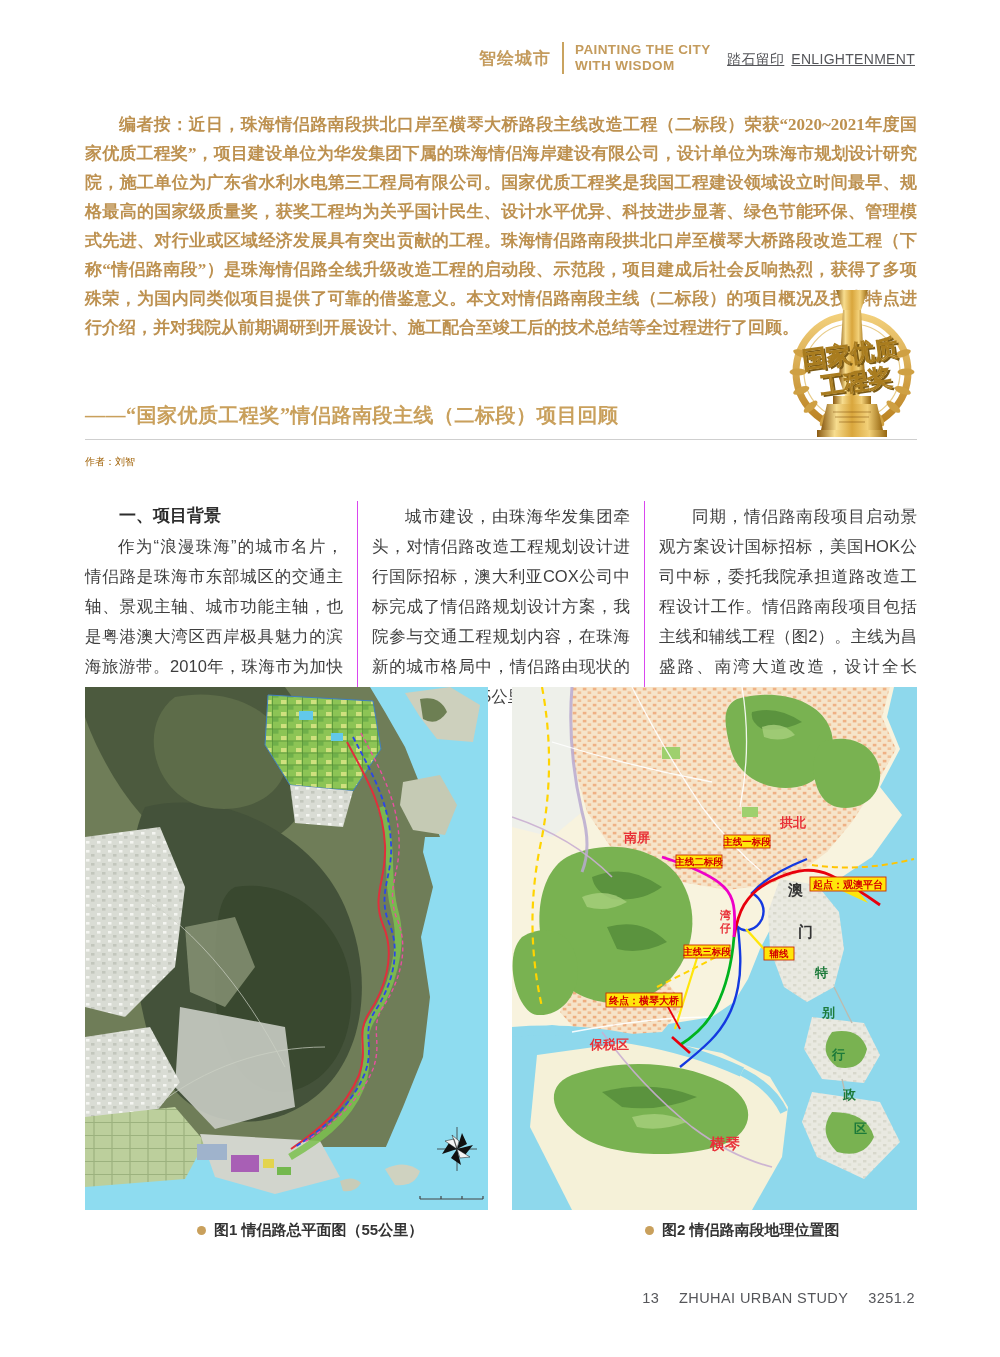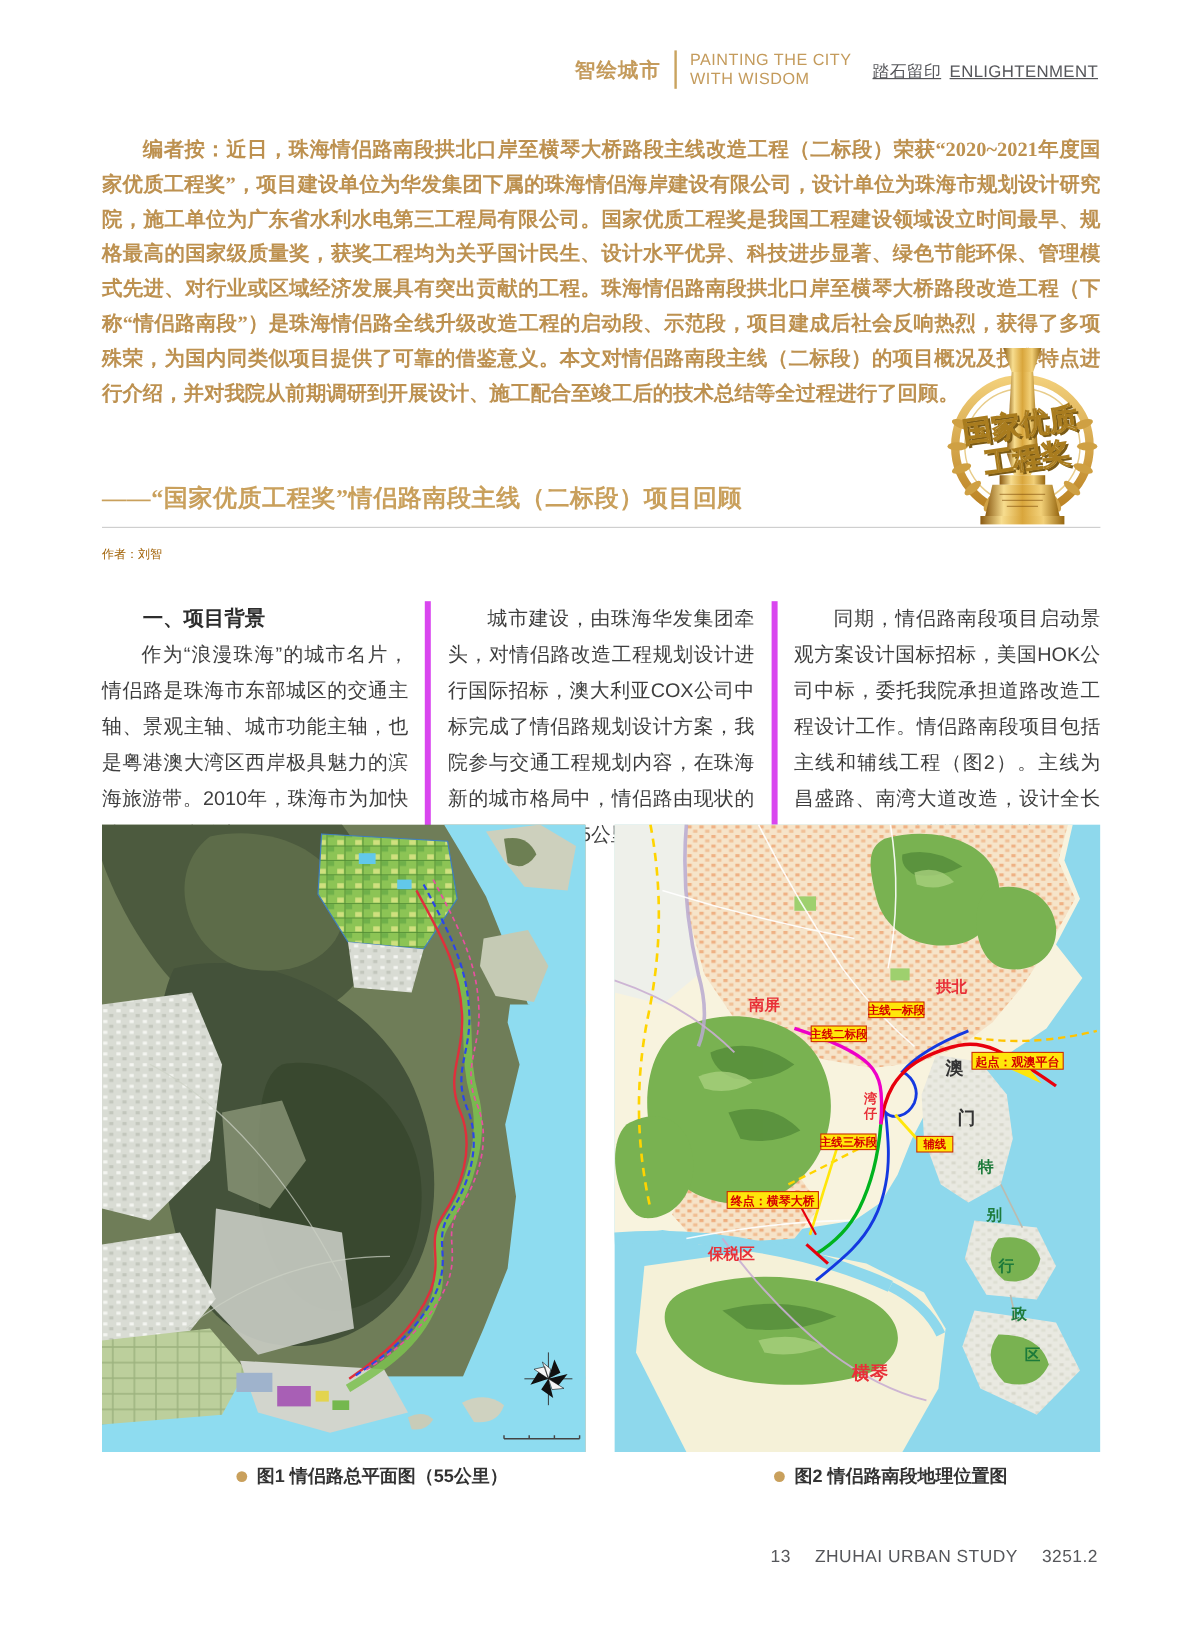--- a/index.html
+++ b/index.html
@@ -3,41 +3,41 @@
 <meta charset="utf-8">
 <style>
   html,body{margin:0;padding:0;background:#ffffff;}
   .page{position:relative;width:1000px;height:1357px;background:#fff;overflow:hidden;
         font-family:"Liberation Sans","DejaVu Sans",sans-serif;}
   
   .header{position:absolute;left:85px;right:85px;top:42px;height:40px;}
   .brand{position:absolute;left:394px;top:0;display:flex;align-items:center;}
   .brand-cn{font-size:17px;font-weight:bold;color:#c49b5c;letter-spacing:1px;}
   .brand-bar{width:2px;height:32px;background:#c9a35f;margin:0 11px;}
-  .brand-en{font-size:13.5px;font-weight:normal;color:#c49b5c;line-height:16px;letter-spacing:.4px;}
+  .brand-en{font-size:13.5px;font-weight:bold;color:#c49b5c;line-height:16px;letter-spacing:.4px;}
   .header-right{position:absolute;right:0;top:9px;font-size:14px;color:#55565a;letter-spacing:.3px;text-decoration:underline;}
   .header-right .cn{margin-right:7px;}
   
   .note{position:absolute;left:85px;top:110px;width:832px;color:#bd9150;
         font-family:"Liberation Serif","DejaVu Serif",serif;font-weight:600;
         font-size:17px;line-height:29px;text-align:justify;text-indent:2em;}
   
   .title{position:absolute;left:85px;top:349px;font-size:35px;font-weight:bold;
          color:#c9a05c;letter-spacing:1px;}
   .subtitle{position:absolute;left:85px;top:402px;font-size:20px;font-weight:bold;
          color:#c9a05c;font-family:"Liberation Serif","DejaVu Serif",serif;letter-spacing:.5px;}
   .rule{position:absolute;left:85px;top:439px;width:832px;border-top:1px solid #cfcfcf;}
   .badge{position:absolute;left:776px;top:280px;width:152px;height:162px;}
   .author{position:absolute;left:85px;top:455px;font-size:10px;color:#a16207;}
   
   .cols{position:absolute;left:85px;top:501px;width:832px;display:flex;}
   .col{flex:1;font-size:16.5px;line-height:30px;color:#3e3e3e;text-align:justify;padding:0 14px;}
   .col:first-child{padding-left:0;}
   .col:last-child{padding-right:0;}
-  .col:not(:last-child){border-right:5px solid #d946ef;}
+  .col:not(:last-child){border-right:1px solid #d946ef;}
   .col h3{margin:0;font-size:17px;font-weight:bold;color:#2d2d2d;line-height:30px;text-indent:2em;}
   .col p{margin:0;text-indent:2em;}
   
   .figures{position:absolute;left:85px;top:687px;width:832px;height:523px;display:flex;}
   .fig1{width:403px;height:523px;margin-right:24px;}
   .fig2{width:405px;height:523px;}
   .fig1 svg,.fig2 svg{display:block;width:100%;height:100%;}
   .caption{position:absolute;top:1221px;display:flex;align-items:center;font-size:15px;
            font-weight:bold;color:#333;}
   .cap1{left:197px;} .cap2{left:645px;}

